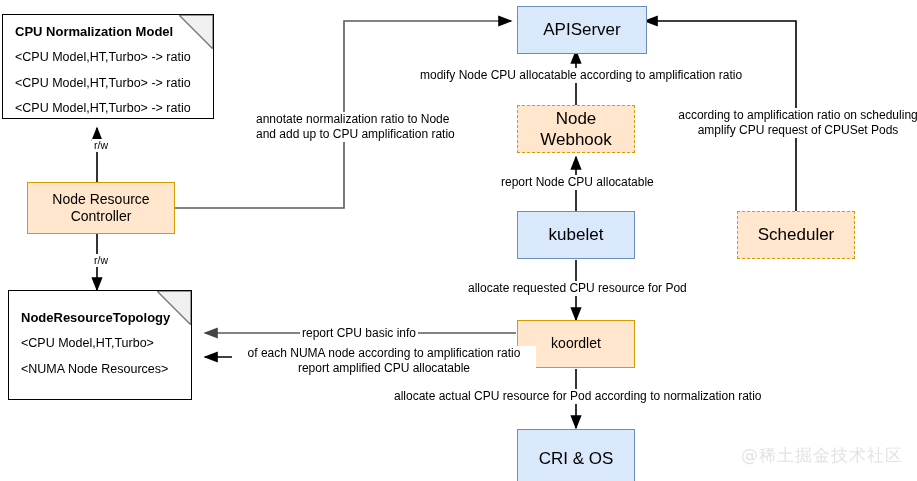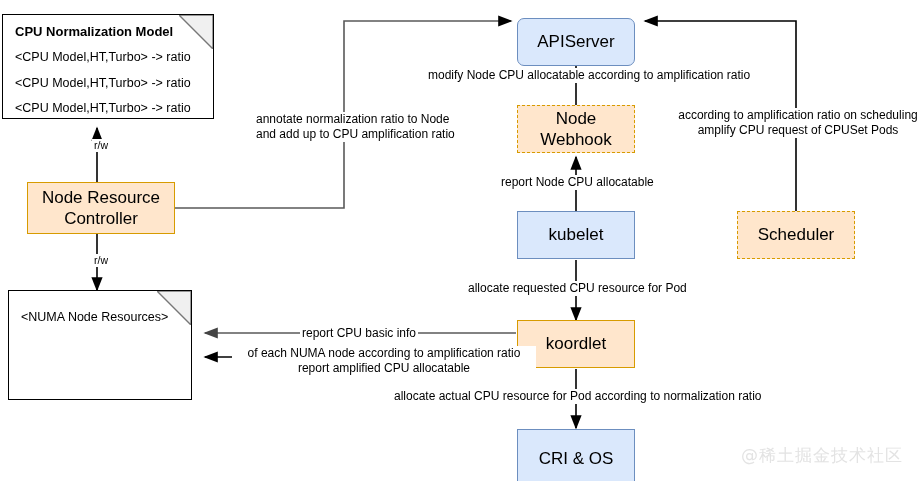--- a/index.html
+++ b/index.html
@@ -14,21 +14,21 @@
   #canvas{position:absolute;left:0;top:0;width:917px;height:481px;}
   .node{
     position:absolute;
     box-sizing:border-box;
     display:flex;align-items:center;justify-content:center;
     text-align:center;
     line-height:1.25;
     z-index:3;
   }
   .node-blue{background:#dae8fc;border:1px solid #6c8ebf;font-size:17px;}
-  .node-orange-solid{background:#ffe6cc;border:1px solid #d79b00;font-size:17px;}
+  .node-orange-solid{background:#ffe6cc;border:1px solid #d79b00;font-size:14px;}
   .node-orange-dashed{background:#ffe6cc;border:1.5px dashed #d79b00;font-size:17px;}
   .note{
     position:absolute;
     box-sizing:border-box;
     background:#ffffff;
     border:1.5px solid #000;
     z-index:3;
   }
   .note-body{
     padding:10px 12px 6px 12px;
@@ -116,25 +116,27 @@
     <div class="note-line">&lt;CPU Model,HT,Turbo&gt; -&gt; ratio</div>
   </div>
 </div>
 
 <div class="note" style="left:8px;top:290px;width:184px;height:110px;">
   <div class="note-fold"></div>
   <svg class="note-fold-edge" viewBox="0 0 34 34">
     <path d="M0,0 L34,34 M34,0 L34,34 M0,0 L34,0" fill="none" stroke="#777" stroke-width="1.4"></path>
   </svg>
   <div class="note-body" style="padding-top:20px;">
+    <div class="note-title">NodeResourceTopology</div>
+    <div class="note-line">&lt;CPU Model,HT,Turbo&gt;</div>
     <div class="note-line">&lt;NUMA Node Resources&gt;</div>
   </div>
 </div>
 
-<div class="node node-blue" style="left:517px;top:18px;width:118px;height:48px;border-radius:7px;">
+<div class="node node-blue" style="left:517px;top:6px;width:130px;height:48px;">
   <span>APIServer</span>
 </div>
 
 <div class="node node-orange-dashed" style="left:517px;top:105px;width:118px;height:48px;">
   <span>Node Webhook</span>
 </div>
 
 <div class="node node-blue" style="left:517px;top:211px;width:118px;height:48px;">
   <span>kubelet</span>
 </div>
@@ -149,21 +151,21 @@
 
 <div class="node node-blue" style="left:517px;top:429px;width:118px;height:59px;">
   <span>CRI &amp; OS</span>
 </div>
 
 <div class="node node-orange-solid" style="left:27px;top:182px;width:148px;height:52px;flex-direction:column;">
   <span>Node Resource</span>
   <span>Controller</span>
 </div>
 
-<div class="edge-label" style="left:418px;top:68px;margin-left:8px;">
+<div class="edge-label" style="left:418px;top:68px;">
   <span>modify Node CPU allocatable according to amplification ratio</span>
 </div>
 
 <div class="edge-label" style="left:254px;top:112px;width:186px;">
   <div>annotate normalization ratio to Node</div>
   <div>and add up to CPU amplification ratio</div>
 </div>
 
 <div class="edge-label" style="left:676px;top:108px;width:240px;">
   <div>according to amplification ratio on scheduling</div>

